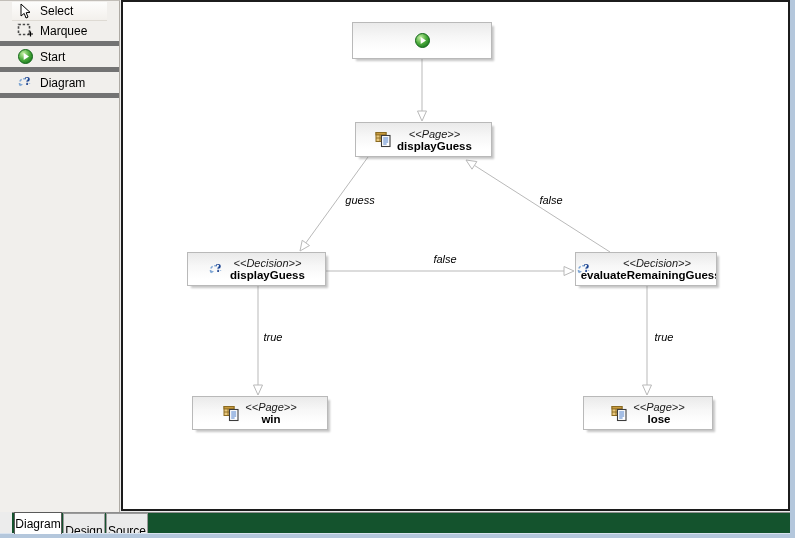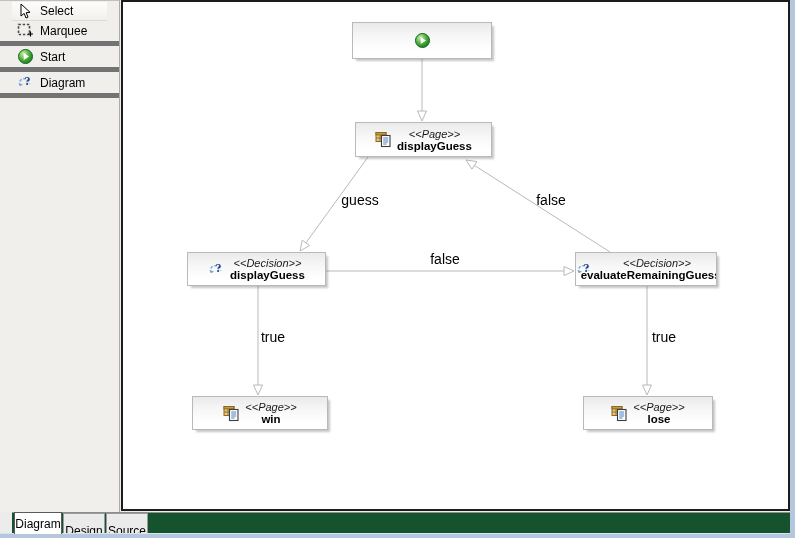--- a/index.html
+++ b/index.html
@@ -44,21 +44,21 @@
     display:flex;align-items:center;justify-content:center;
     overflow:hidden;
   }
   .node-body{display:flex;align-items:center;gap:5px;max-width:100%;}
   .node-text{display:flex;flex-direction:column;align-items:center;min-width:0;}
   .stereo{font-style:italic;font-size:11px;color:#1a1a1a;white-space:nowrap;}
   .nname{font-weight:bold;font-size:11.5px;color:#000;white-space:nowrap;}
 
   .edge-label{
     position:absolute;transform:translate(-50%,-50%);
-    font-size:14px;color:#000;white-space:nowrap;background:transparent;
+    font-size:11px;color:#000;white-space:nowrap;background:transparent;font-style:italic;
   }
 
   
   .tabstrip{
     position:absolute;left:12px;top:512px;width:790px;height:21px;
     background:#14532d;border-top:1px solid #8e8e8e;box-sizing:border-box;
   }
   .tab{
     position:absolute;top:0;height:35px;box-sizing:border-box;
     display:flex;align-items:center;justify-content:center;

